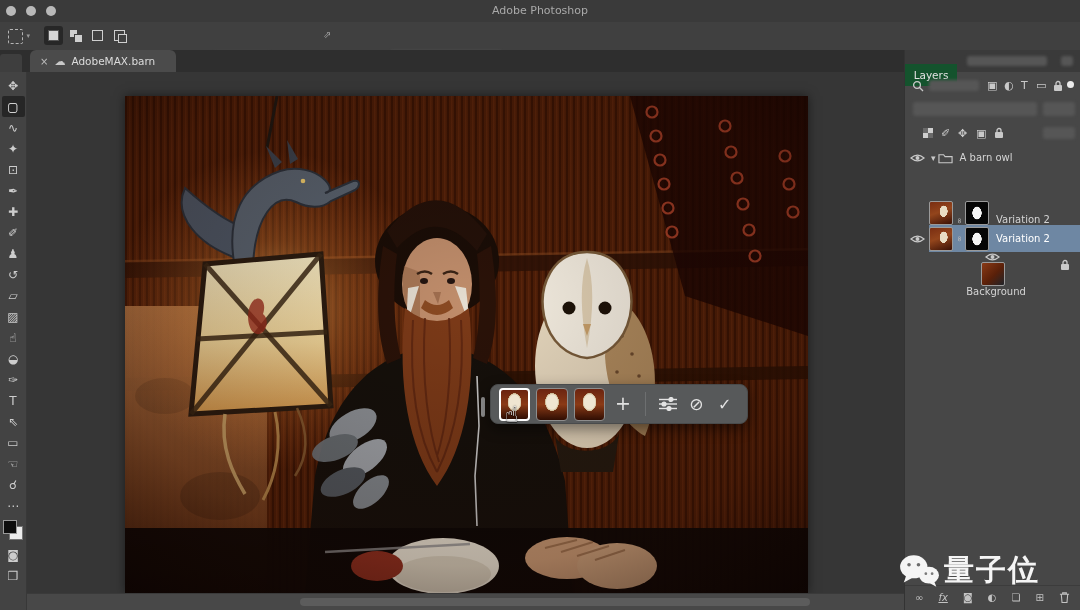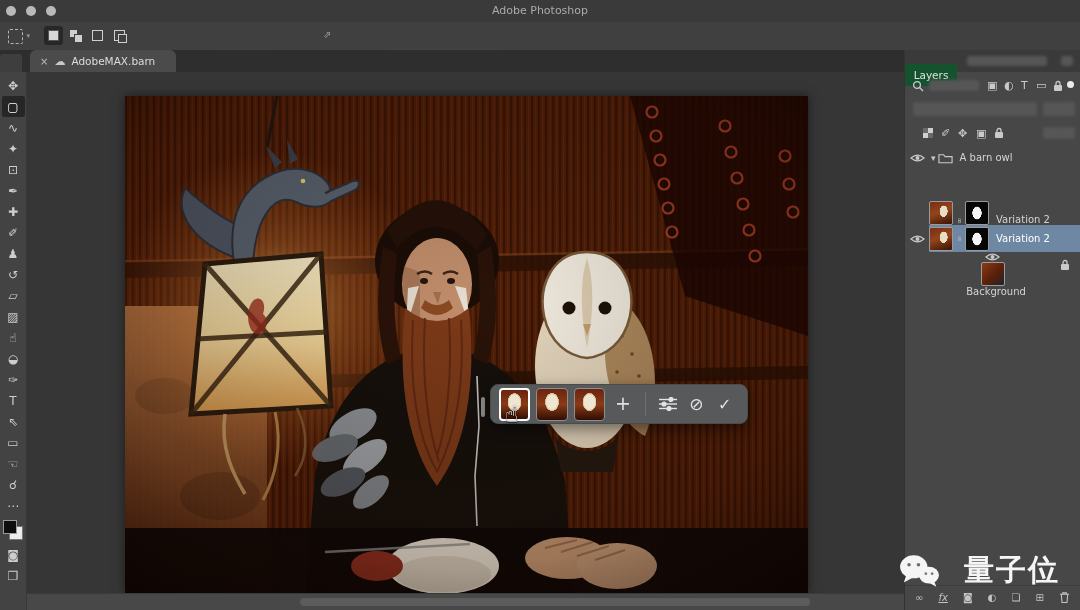--- a/index.html
+++ b/index.html
@@ -82,21 +82,21 @@
     background:radial-gradient(ellipse 8px 11px at 50% 50%, #f5f5f5 0 56%, rgba(0,0,0,0) 60%), #060606;}
   .bthumb{width:24px;height:24px;border:1px solid #9a9a9a;border-radius:2px;box-sizing:border-box;flex:none;
     background:linear-gradient(135deg,#8a3a16,#5a2009 55%,#20242a);}
   .linkg{width:12px;text-align:center;font-size:8px;color:#bdbdbd;transform:rotate(90deg);flex:none;position:relative;}
   .bg-lock{position:absolute;right:10px;top:7px;}
   .pbottom{position:absolute;left:0;right:0;bottom:2px;height:22px;border-top:1px solid #3c3c3c;display:flex;align-items:center;justify-content:space-between;padding:0 10px;}
   .pbi{font-size:10px;color:#c3c3c3;font-style:normal;}
   .pbi.fx{font-style:italic;font-size:10px;text-decoration:underline;}
   
   .watermark{position:absolute;left:898px;top:550px;display:flex;align-items:center;z-index:60;opacity:.95;}
-  .wm-text{font-size:30px;font-weight:bold;color:#ffffff;margin-left:24px;letter-spacing:2px;font-family:"DejaVu Sans",sans-serif;}
+  .wm-text{font-size:30px;font-weight:bold;color:#ffffff;margin-left:4px;letter-spacing:2px;font-family:"DejaVu Sans",sans-serif;}
   svg.eye,svg.lockic,svg.folder,svg.searchic{display:block;}
 </style>
 </head>
 <body>
 
 <div id="app">
 
   <div class="titlebar">
     <span class="tl c1"></span>
     <span class="tl c2"></span>

